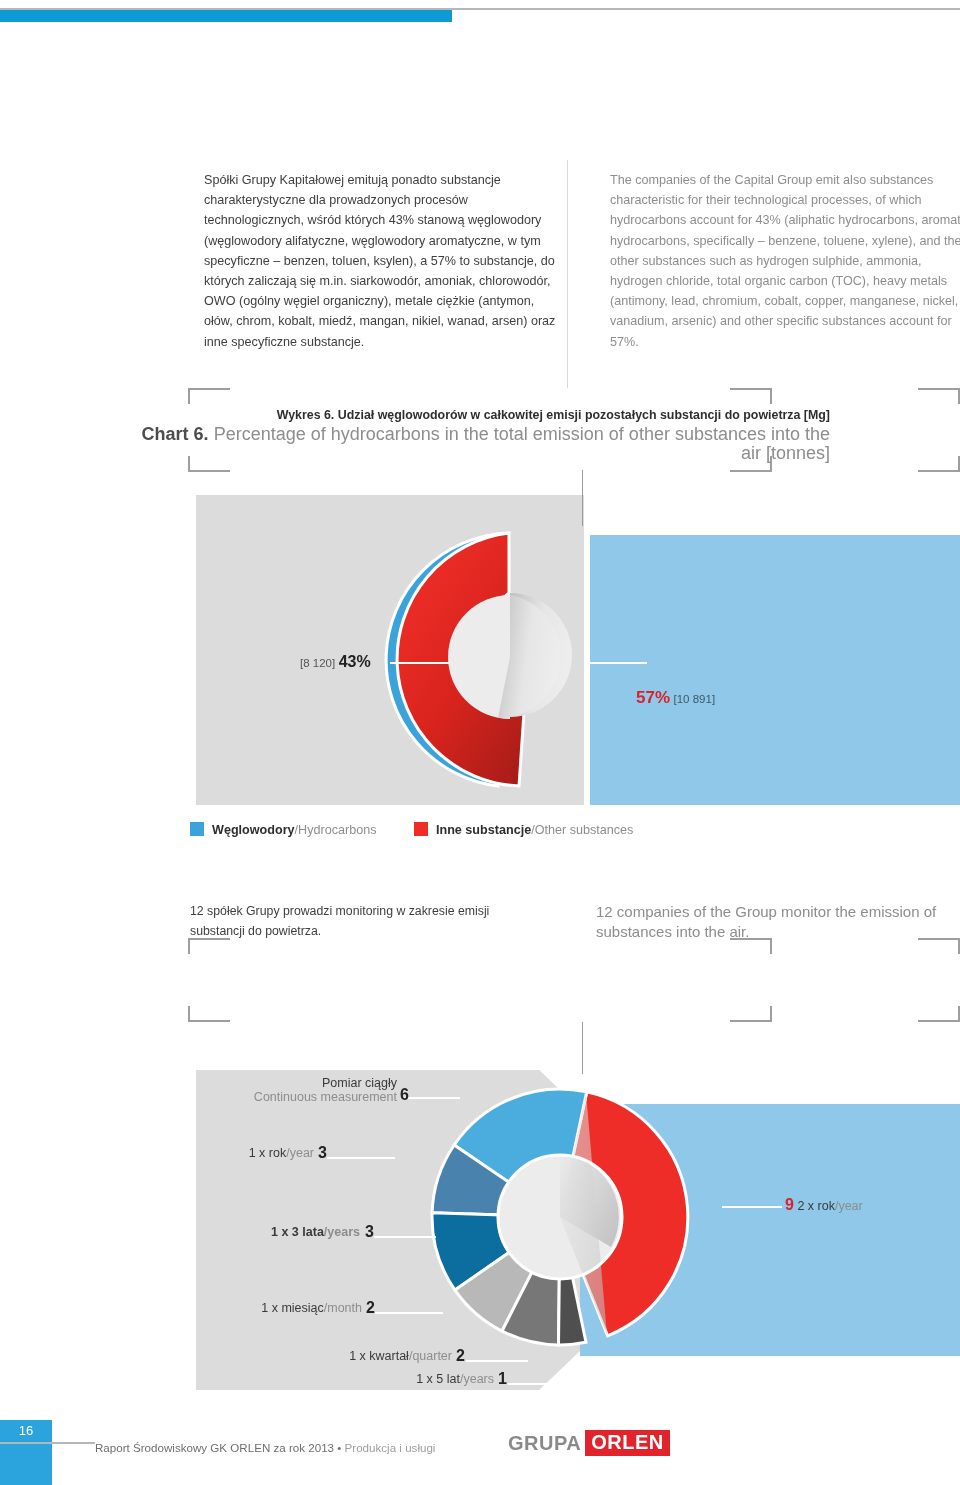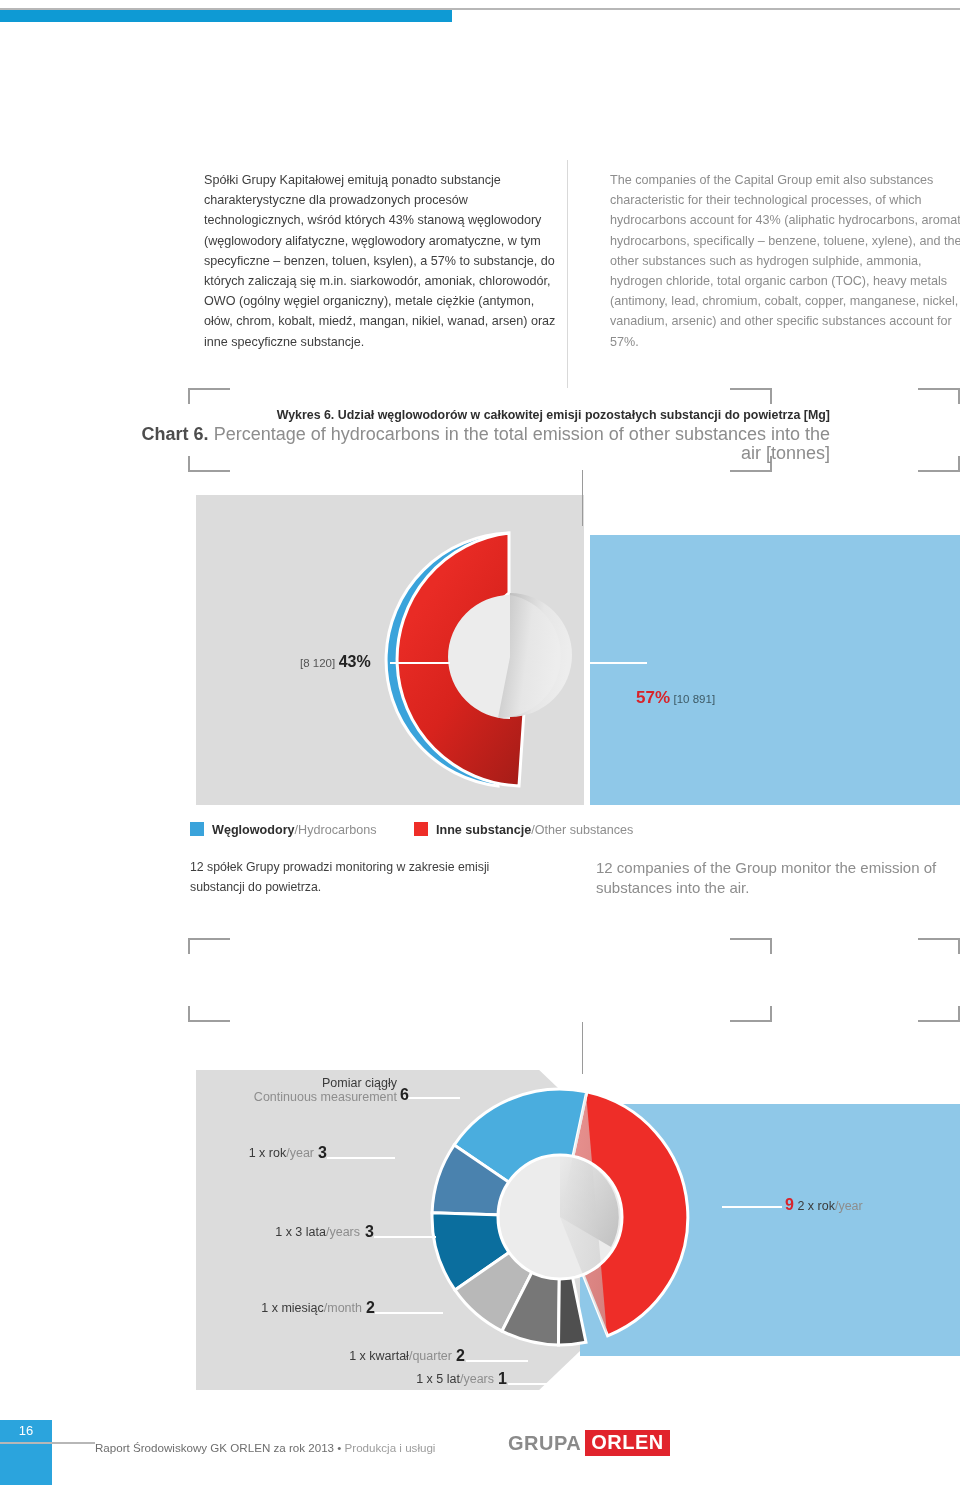--- a/index.html
+++ b/index.html
@@ -54,21 +54,21 @@
   .leader-d{position:absolute;background:#9a9a9a;width:1px;}
 
   
   #legend{position:absolute;left:190px;top:822px;font-size:12.6px;}
   .leg-item{display:inline-block;margin-right:34px;}
   .swatch{display:inline-block;width:14px;height:14px;vertical-align:-2px;margin-right:8px;}
   .leg-pl{font-weight:bold;color:#2e2e2e;}
   .leg-en{color:#8d8d8d;}
 
   
-  .note{position:absolute;font-size:12.3px;line-height:19.6px;width:350px;}
+  .note{position:absolute;font-size:12.3px;line-height:19.6px;width:350px;margin-top:44px;}
   #note-pl{left:190px;top:858px;color:#3e3e3e;}
   #note-en{left:596px;top:858px;color:#8d8d8d;font-size:15px;line-height:19.6px;}
 
   
   #footer-text{position:absolute;left:95px;top:1441px;font-size:11.6px;color:#6e6e6e;white-space:nowrap;}
   #footer-text .dim{color:#9d9d9d;margin-top:20px;}
   #logo{position:absolute;left:508px;top:1432px;height:22px;display:flex;align-items:center;}
   #logo .grupa{font-weight:bold;font-size:20px;letter-spacing:.5px;color:#8a8a8a;}
   #logo .orlen{font-weight:bold;font-size:20px;letter-spacing:.5px;color:#ffffff;background:#e1232c;padding:1px 6px 2px 6px;margin-left:4px;}
 </style>
@@ -229,21 +229,21 @@
 
 <div class="leader" style="left:327px;top:1157px;width:68px;"></div>
 <div class="lbl" style="left:204px;top:1146px;text-align:right;width:110px;">
   <span>1 x rok</span><span class="grey">/year</span>
 </div>
 <div class="lbl" style="left:318px;top:1144px;">
   <span class="num">3</span>
 </div>
 
 <div class="leader" style="left:374px;top:1236px;width:62px;"></div>
-<div class="lbl" style="left:238px;top:1225px;text-align:right;width:122px;">
+<div class="lbl" style="left:238px;top:1225px;text-align:right;width:122px;font-weight:bold;">
   <span>1 x 3 lata</span><span class="grey">/years</span>
 </div>
 <div class="lbl" style="left:365px;top:1223px;">
   <span class="num">3</span>
 </div>
 
 <div class="leader" style="left:375px;top:1312px;width:68px;"></div>
 <div class="lbl" style="left:222px;top:1301px;text-align:right;width:140px;">
   <span>1 x miesiąc</span><span class="grey">/month</span>
 </div>

